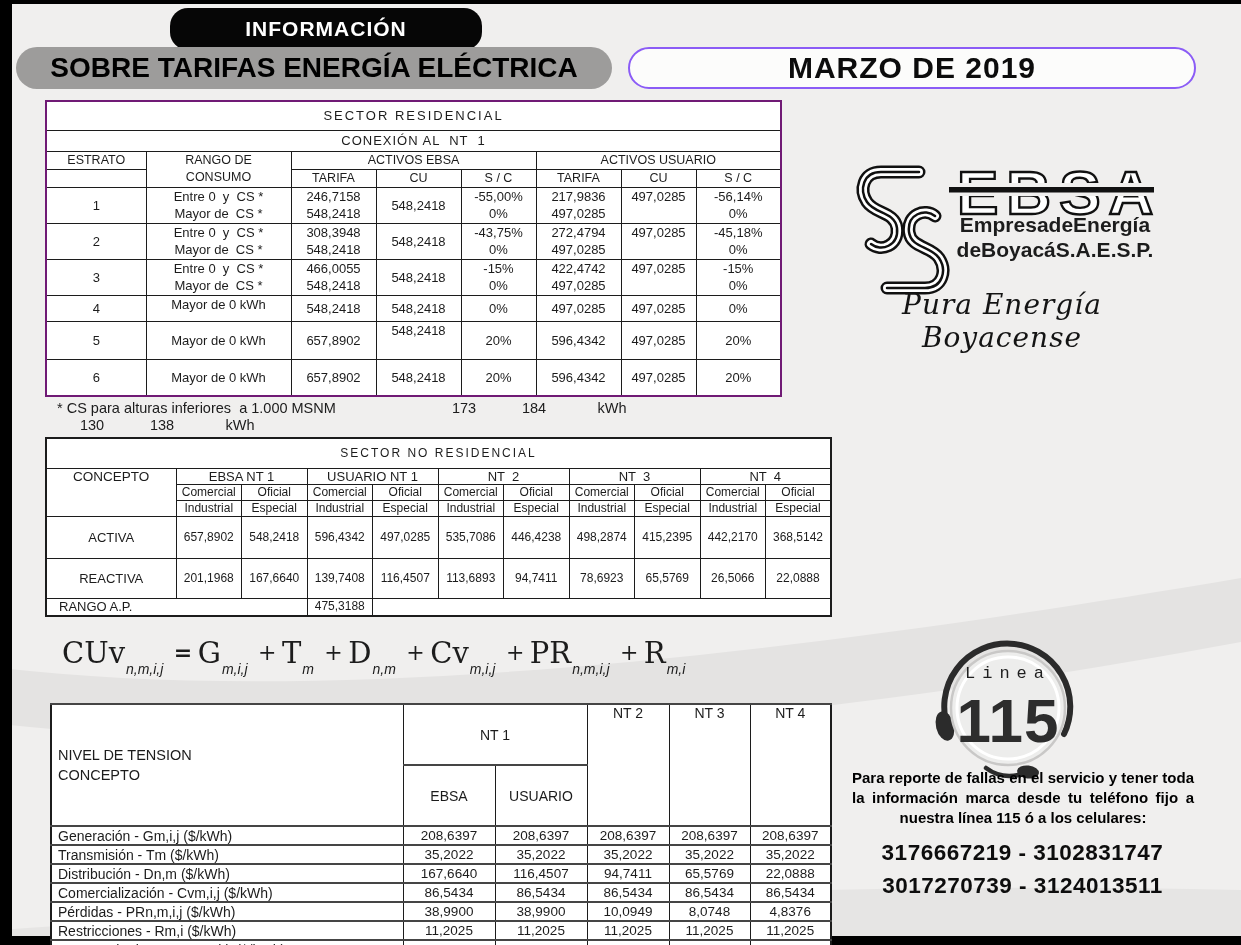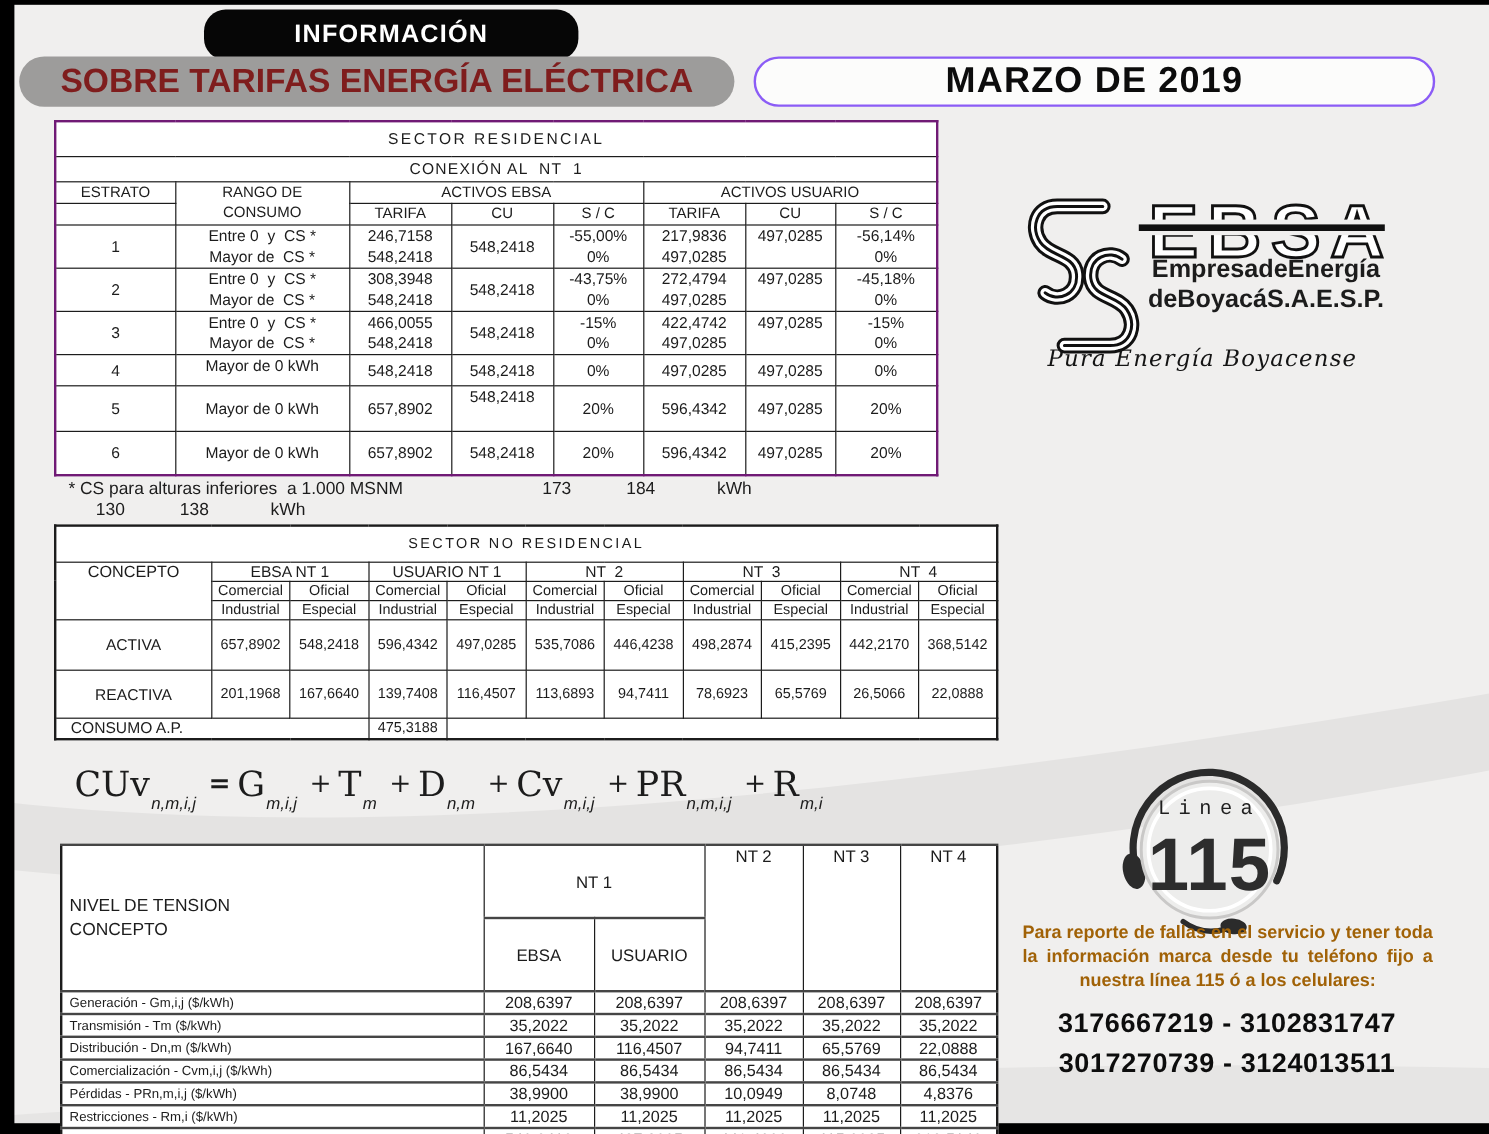--- a/index.html
+++ b/index.html
@@ -10,21 +10,21 @@
   .bar-top{left:0;top:0;width:1241px;height:4px;}
   .bar-left{left:0;top:0;width:12px;height:945px;}
   .bar-bottom{left:0;top:936px;width:1241px;height:9px;}
 
   
   .info-pill{position:absolute;left:170px;top:8px;width:312px;height:42px;background:#060606;
     border-radius:18px;display:flex;align-items:center;justify-content:center;}
   .info-pill span{color:#fff;font-weight:bold;font-size:21px;letter-spacing:1px;}
   .gray-pill{position:absolute;left:16px;top:47px;width:596px;height:42px;background:#9d9c9b;
     border-radius:21px;display:flex;align-items:center;justify-content:center;}
-  .gray-pill span{color:#7f1d1d;font-weight:bold;font-size:28px;letter-spacing:0px;}
+  .gray-pill span{color:#000000;font-weight:bold;font-size:28px;letter-spacing:0px;}
   .date-pill{position:absolute;left:628px;top:47px;width:568px;height:42px;background:#fcfcfb;
     border:2px solid #8b5cf6;border-radius:22px;display:flex;align-items:center;justify-content:center;box-sizing:border-box;}
   .date-pill span{color:#0c0c0c;font-weight:bold;font-size:30px;letter-spacing:1px;}
 
   
   table{border-collapse:collapse;background:#fff;table-layout:fixed;}
   td,th{border:1px solid #1c1c1c;text-align:center;vertical-align:middle;
         font-weight:normal;padding:0 2px;white-space:pre;overflow:hidden;}
   .ttl{font-size:25px;letter-spacing:2px;}
   .sub{font-size:19px;letter-spacing:1px;}
@@ -66,35 +66,35 @@
   .fb{font-family:"DejaVu Serif",serif;font-size:29px;}
   .fs{font-family:Liberation Sans, sans-serif;font-style:italic;font-size:14px;position:relative;top:11px;margin:0 5px 0 1px;}
   .fo{font-family:"DejaVu Serif",serif;font-size:22px;position:relative;top:-3px;margin:0 1px;}
   .fo.eq{font-weight:bold;}
 
   
   #ten{position:absolute;left:50px;top:703px;width:780px;border:2px solid #1c1c1c;}
   #ten td,#ten th{font-size:13.5px;border-width:2px 1px;border-color:#454545 #1c1c1c;}
   #ten tr{height:19px;}
   #ten tr.h{height:21px;}
-  #ten .lbl{text-align:left;padding-left:6px;font-size:11px;white-space:pre;}
+  #ten .lbl{text-align:left;padding-left:6px;font-size:14px;white-space:pre;}
   #ten th.corner{text-align:left;padding-left:6px;font-size:14.5px;line-height:20px;}
   #ten th{font-size:14px;}
 
   
   #ebsa-logo{position:absolute;left:845px;top:156px;width:315px;height:172px;}
   .brand-lines{position:absolute;left:955px;top:212px;width:200px;text-align:center;}
   .brand-lines div{font-size:21px;font-weight:bold;line-height:25px;letter-spacing:0px;}
   .slogan{position:absolute;left:852px;top:288px;width:300px;text-align:center;
-    font-family:"DejaVu Serif",serif;font-style:italic;font-size:19px;letter-spacing:1px;color:#141414;}
+    font-family:"DejaVu Serif",serif;font-style:italic;font-size:28px;letter-spacing:1px;color:#141414;}
 
   #linea115{position:absolute;left:928px;top:630px;width:165px;height:152px;}
 
   #contact{position:absolute;left:852px;top:768px;width:342px;font-size:15px;font-weight:bold;
-    line-height:20px;text-align:justify;text-align-last:center;color:#a16207;}
+    line-height:20px;text-align:justify;text-align-last:center;color:#000000;}
   .phones{position:absolute;left:845px;width:355px;text-align:center;font-weight:bold;
     font-size:22.5px;letter-spacing:0.5px;color:#0d0d0d;}
   #ph1{top:840px;} #ph2{top:873px;}
 </style>
 </head>
 <body>
 
 <div id="page">
 
   <svg class="bg" width="1241" height="945" viewBox="0 0 1241 945">
@@ -296,21 +296,21 @@
       <td>139,7408</td>
       <td>116,4507</td>
       <td>113,6893</td>
       <td>94,7411</td>
       <td>78,6923</td>
       <td>65,5769</td>
       <td>26,5066</td>
       <td>22,0888</td>
     </tr>
     <tr class="ap">
-      <td colspan="2" class="ap-label">CONSUMO A.P.</td>
+      <td colspan="2" class="ap-label">RANGO A.P.</td>
       <td class="ap-val"></td>
       <td>475,3188</td>
       <td colspan="7" class="ap-rest"></td>
     </tr>
   </tbody>
     </table>
 
   <div id="comp">
     <div class="formula">
       <span class="fb">CUv</span><span class="fs">n,m,i,j</span>

